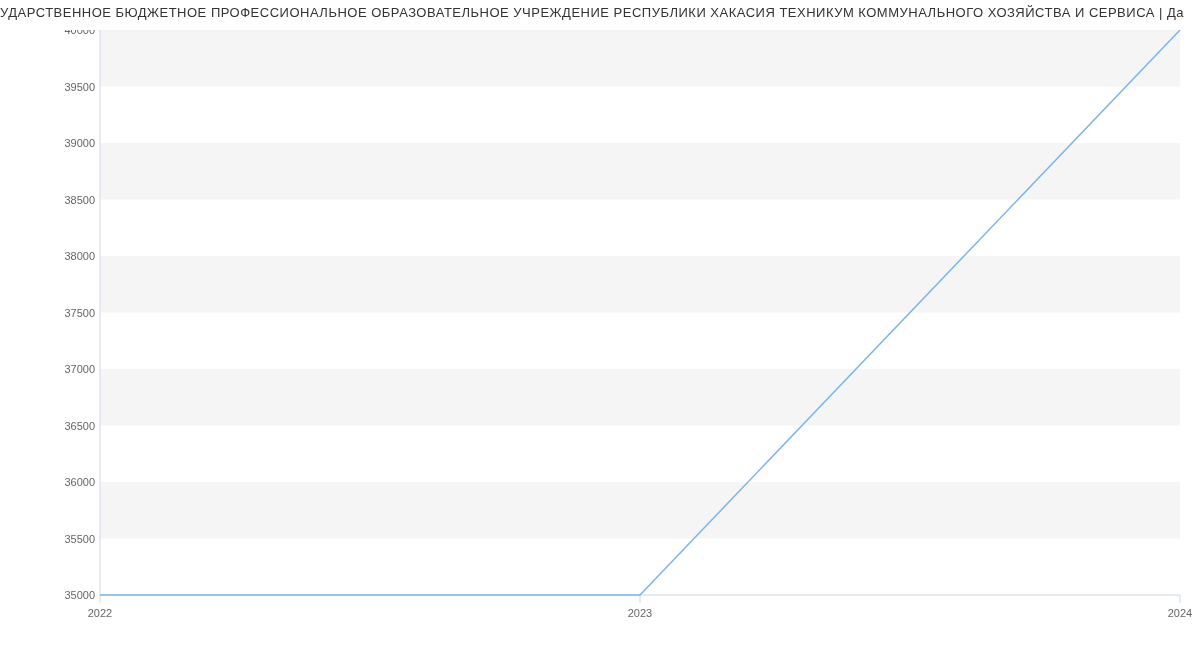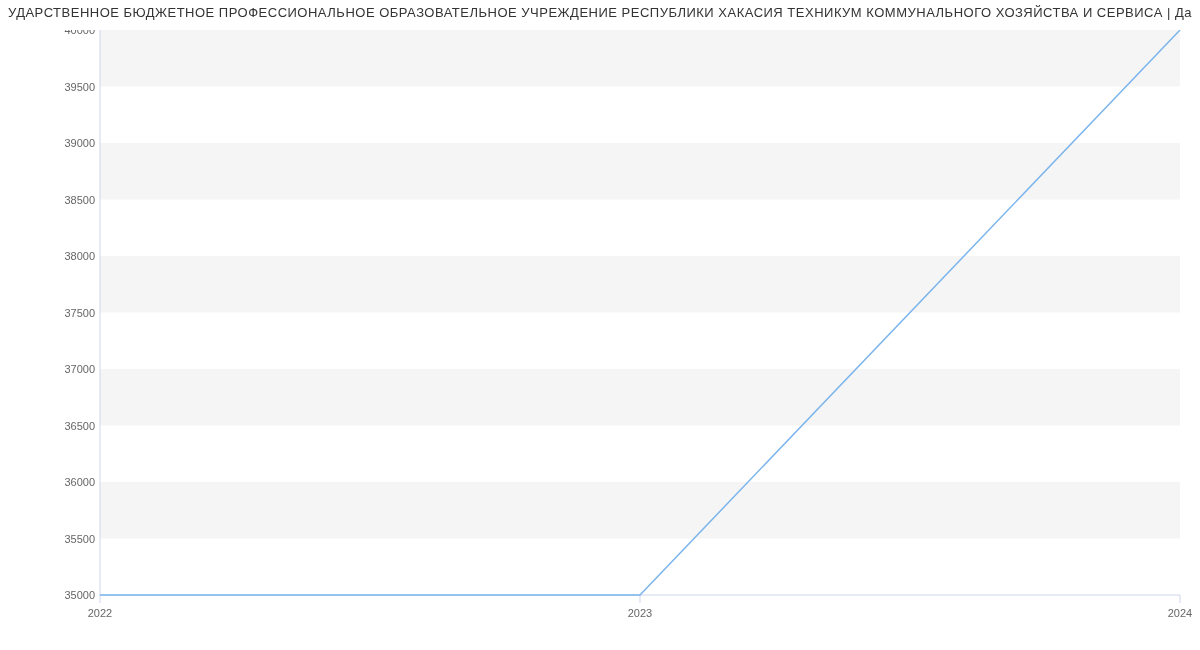--- a/index.html
+++ b/index.html
@@ -12,21 +12,21 @@
     }
     .chart-container {
       width: 1200px;
       height: 650px;
       position: relative;
     }
     .chart-title {
       font-size: 13px;
       letter-spacing: 0.5px;
       color: #333;
-      text-align: center;
+      text-align: left;
       padding: 5px 0 0 0;
       white-space: nowrap;
       overflow: hidden;
     }
     .plot-area {
       position: absolute;
       left: 60px;
       top: 30px;
       width: 1120px;
       height: 580px;

